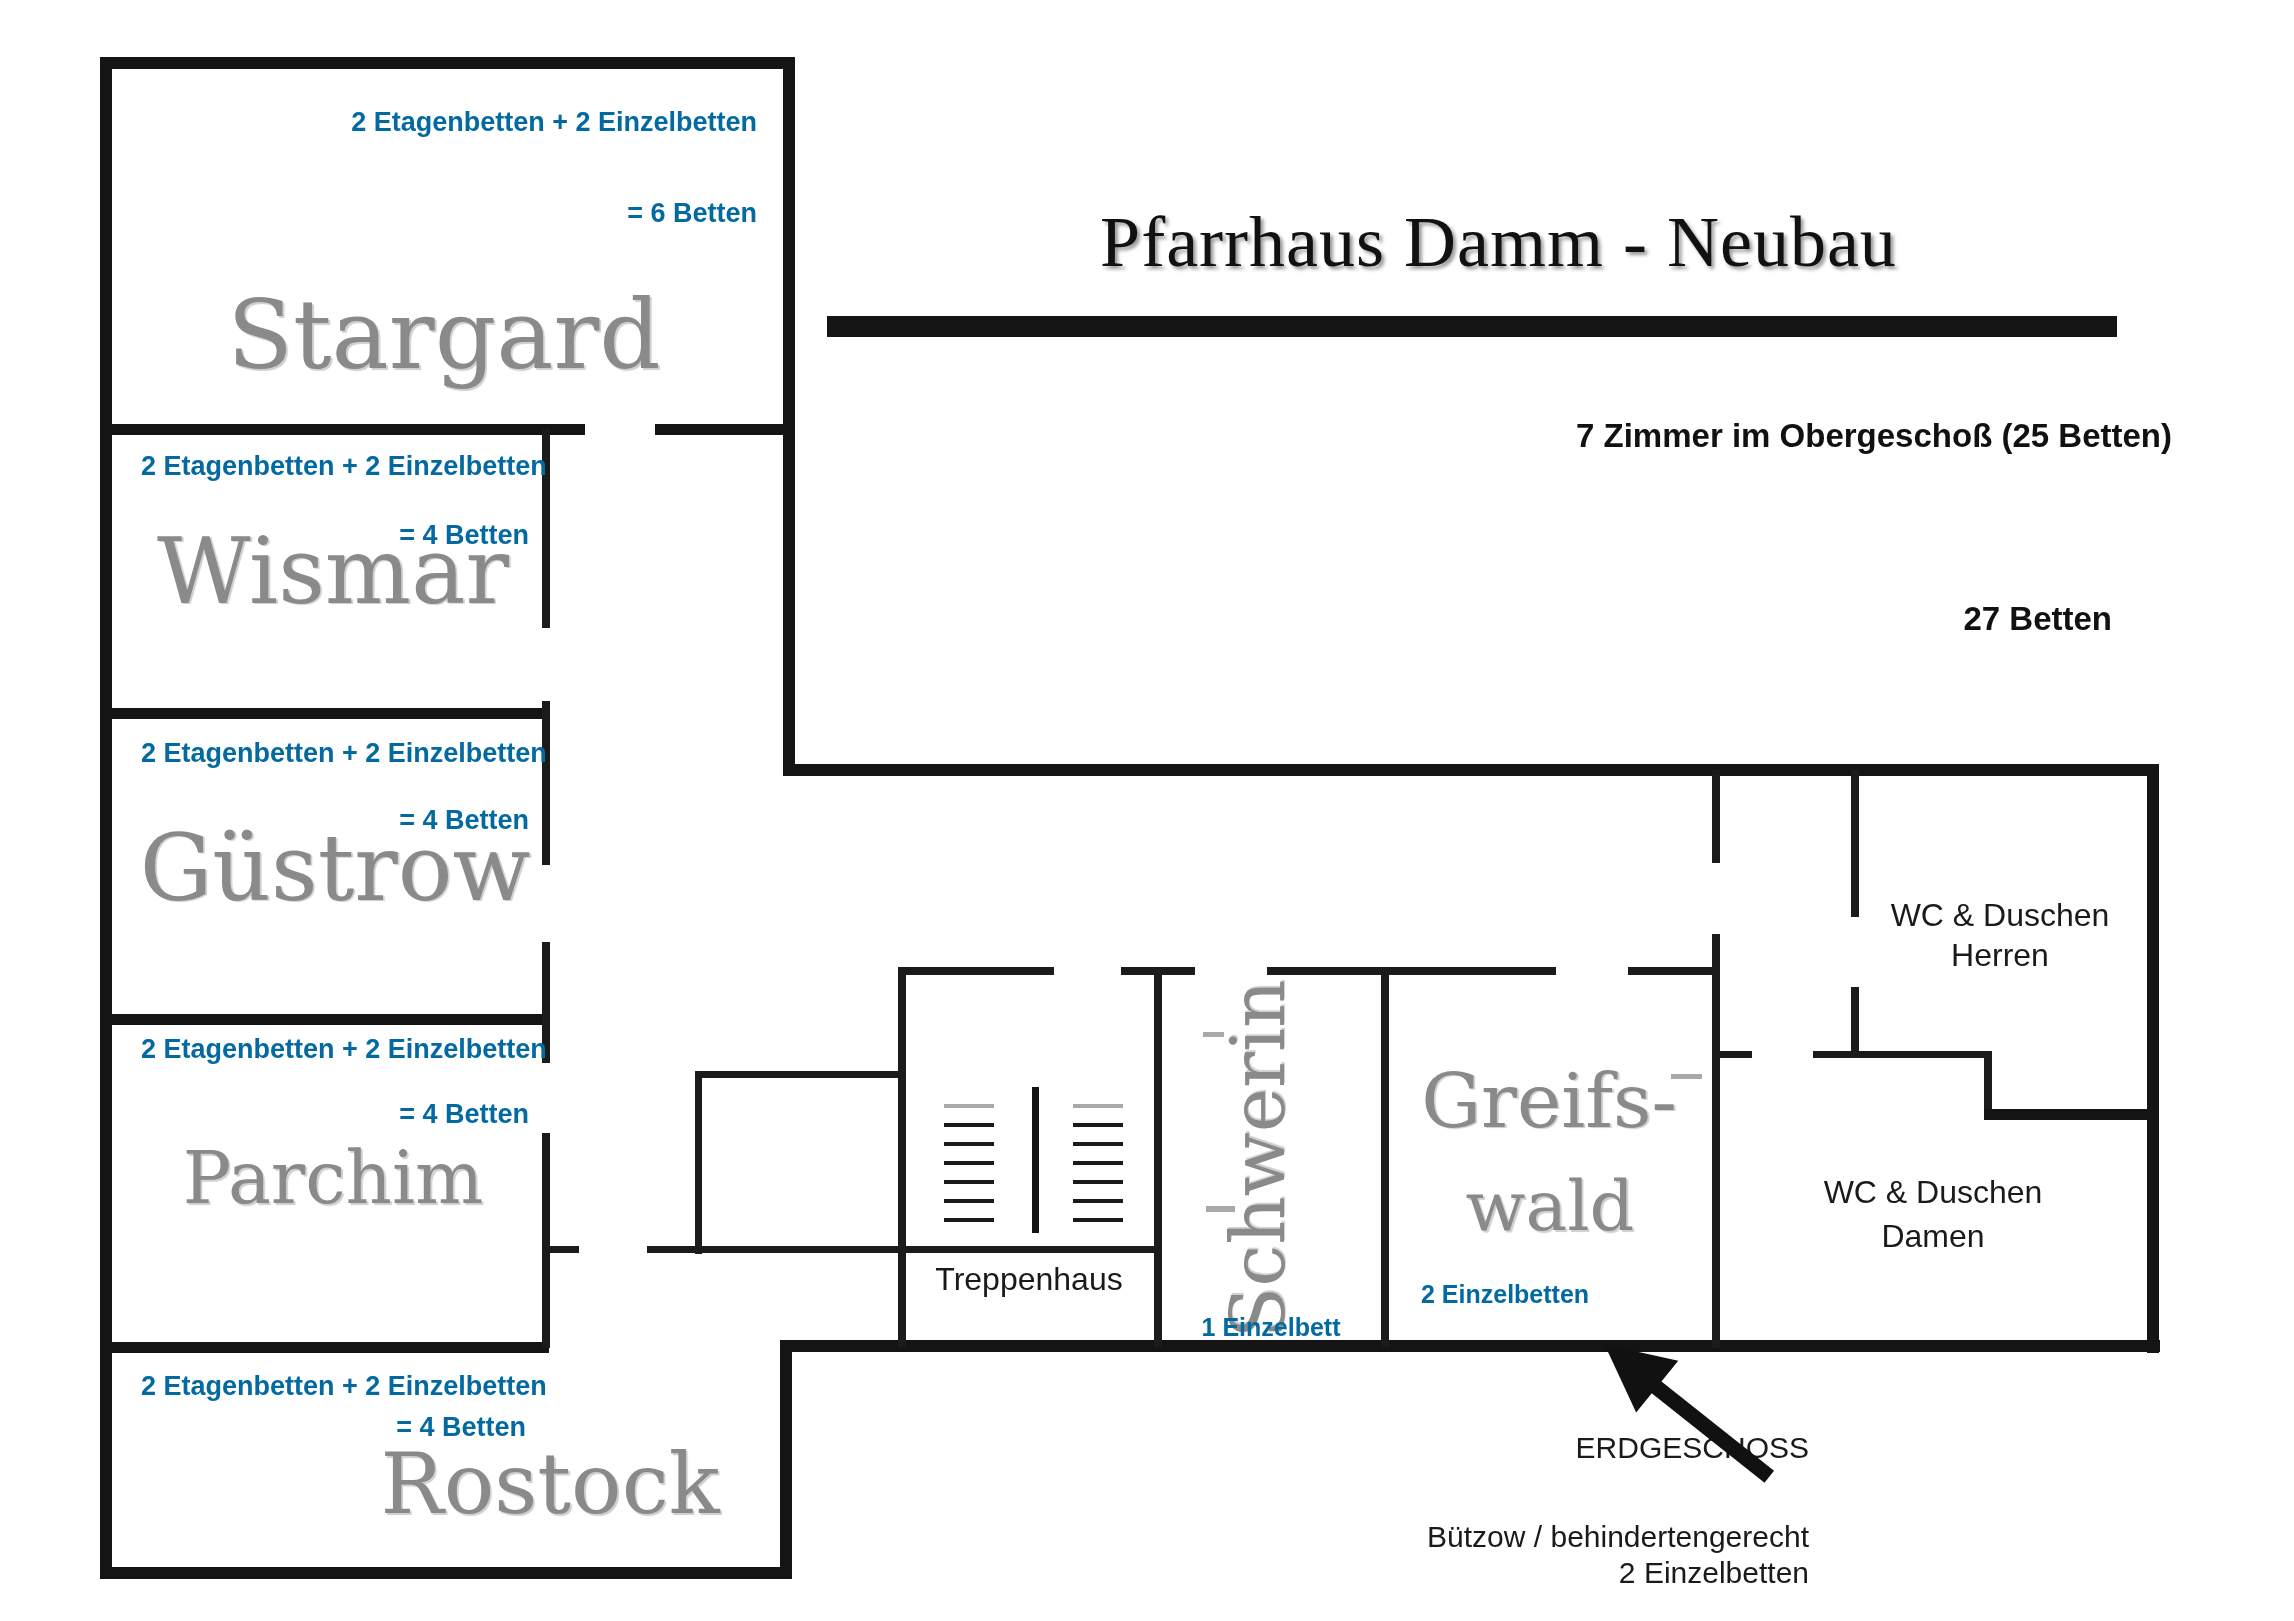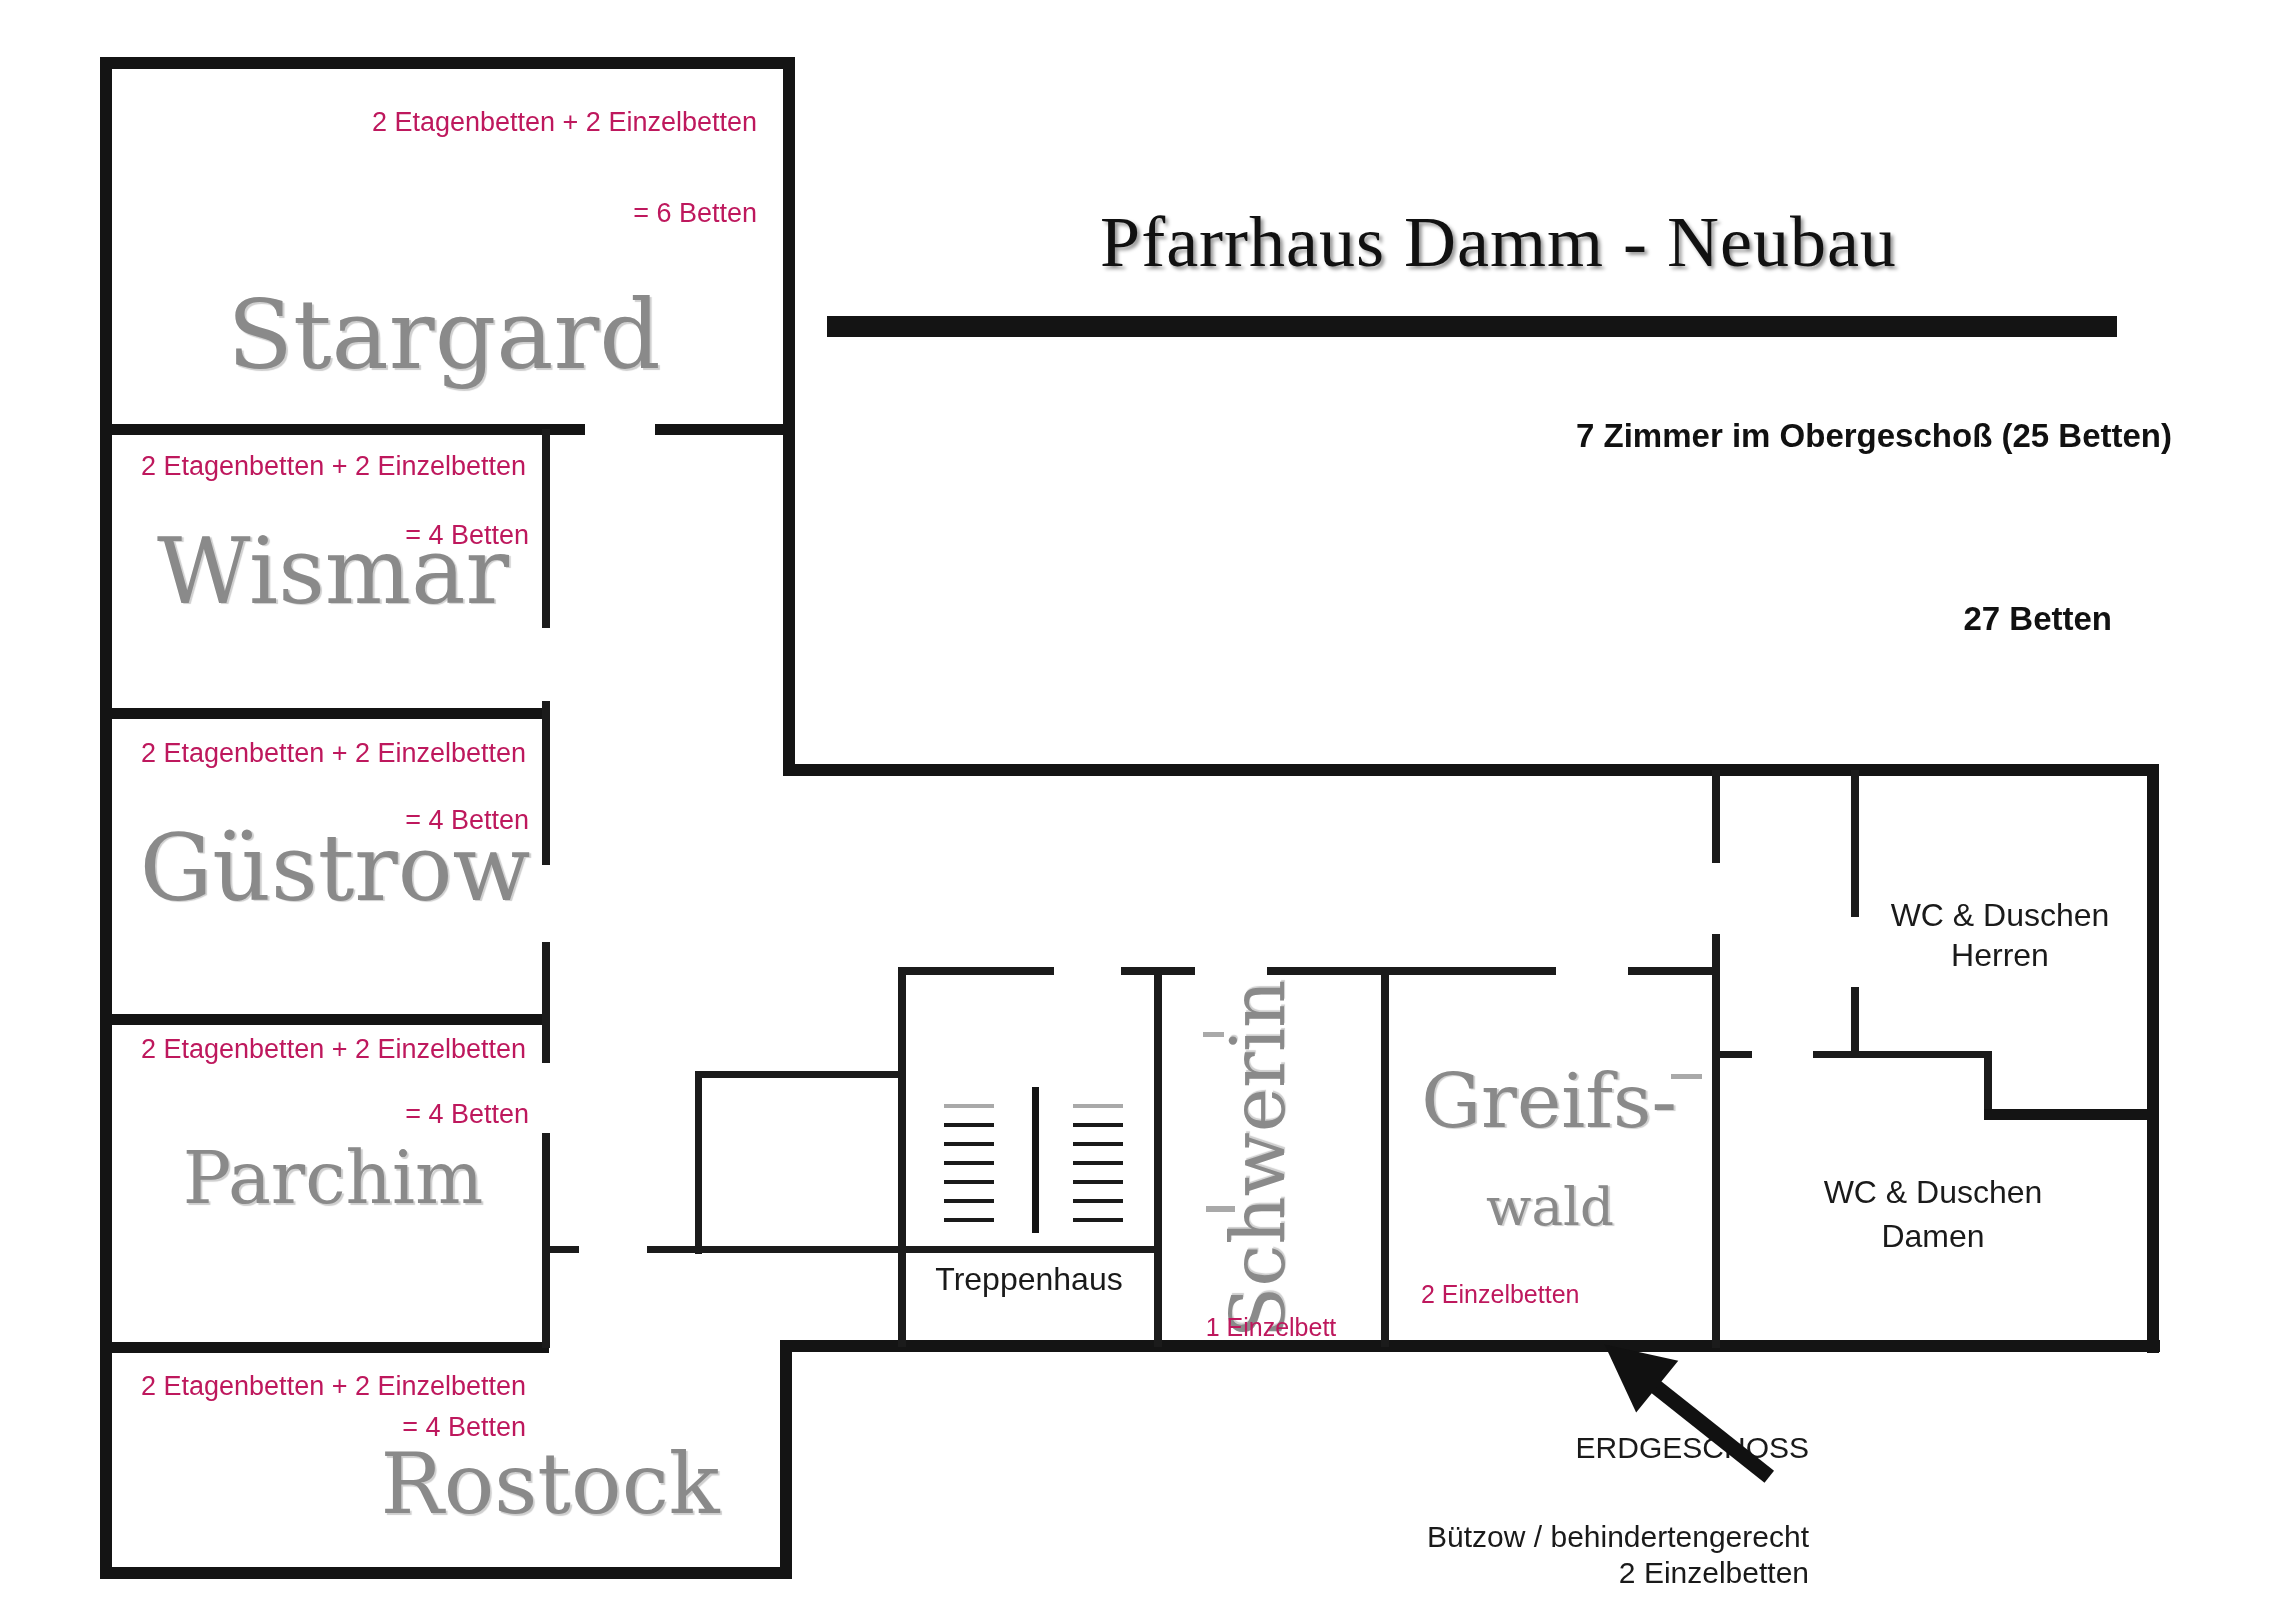--- a/index.html
+++ b/index.html
@@ -1,21 +1,21 @@
 <!DOCTYPE html>
 <html><head>
 <meta charset="utf-8">
 <style>
   html,body{margin:0;padding:0;background:#ffffff;}
   #canvas{position:relative;width:2294px;height:1621px;background:#ffffff;overflow:hidden;
           font-family:"Liberation Sans", sans-serif;color:#111;}
   .wall{position:absolute;background:#141414;}
   .thin{background:#1b1b1b;}
   .t{position:absolute;white-space:nowrap;}
-  .beds{font-weight:normal;font-size:27px;letter-spacing:0px;color:#be185d;
+  .beds{font-weight:bold;font-size:27px;letter-spacing:0px;color:#0369a1;
         font-family:"Liberation Sans", sans-serif;}
   .roomname{font-family:"DejaVu Serif", serif;color:#8a8a8a;
             text-shadow:1.9px 1.9px 1px #cfcfcf;line-height:1;}
   .ctr{transform:translate(-50%,-50%);}
   .title{font-family:"Liberation Serif", serif;font-weight:normal;font-size:72px;
          text-shadow:2.9px 2.9px 3.8px #9a9a9a;letter-spacing:1px;}
   .stat{font-weight:bold;font-size:33px;text-align:right;}
   .plain{font-size:32px;color:#1a1a1a;text-align:center;}
   .anno{font-size:30px;color:#1a1a1a;text-align:right;}
   .stairs{position:absolute;width:50px;height:99px;
@@ -107,21 +107,21 @@
   <div class="t beds" style="left:141px;top:1371px">2 Etagenbetten + 2 Einzelbetten</div>
   <div class="t beds" style="left:239px;top:1412px;width:287px;text-align:right">= 4 Betten</div>
   <div class="t roomname ctr" style="left:550px;top:1484px;font-size:84px">Rostock</div>
 
   <div class="t plain ctr" style="left:1029px;top:1279px;font-size:32px">Treppenhaus</div>
 
   <div class="t roomname" style="left:1258px;top:1159px;font-size:75px;transform:translate(-50%,-50%) rotate(-90deg)">Schwerin</div>
   <div class="t beds ctr" style="left:1271px;top:1327px;font-size:25px">1 Einzelbett</div>
 
   <div class="t roomname ctr" style="left:1549px;top:1101px;font-size:75px">Greifs-</div>
-  <div class="t roomname ctr" style="left:1550px;top:1206px;font-size:53px">wald</div>
+  <div class="t roomname ctr" style="left:1550px;top:1206px;font-size:70px">wald</div>
   <div class="t beds" style="left:1421px;top:1280px;font-size:25px">2 Einzelbetten</div>
 
   <div class="t plain ctr" style="left:2000px;top:915px">WC &amp; Duschen</div>
   <div class="t plain ctr" style="left:2000px;top:955px">Herren</div>
   <div class="t plain ctr" style="left:1933px;top:1192px">WC &amp; Duschen</div>
   <div class="t plain ctr" style="left:1933px;top:1236px">Damen</div>
 
   <div class="t anno" style="left:1044px;top:1431px;width:765px">ERDGESCHOSS</div>
   <div class="t anno" style="left:1044px;top:1520px;width:765px">Bützow / behindertengerecht</div>
   <div class="t anno" style="left:1044px;top:1556px;width:765px">2 Einzelbetten</div>

